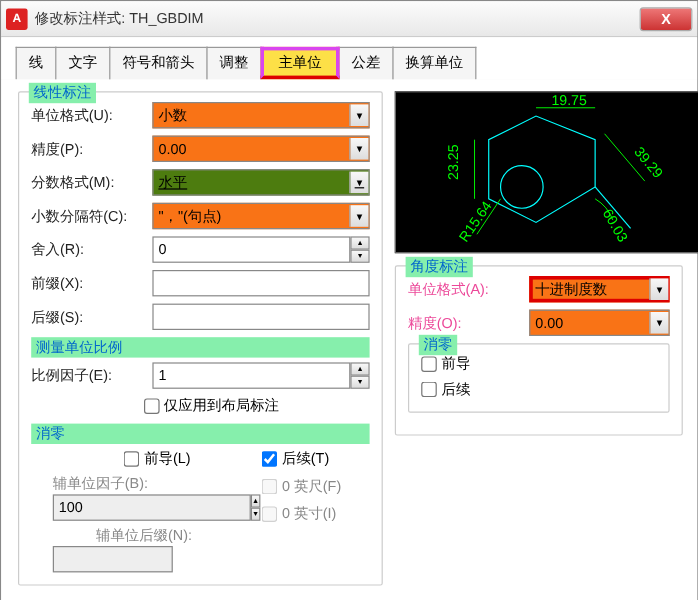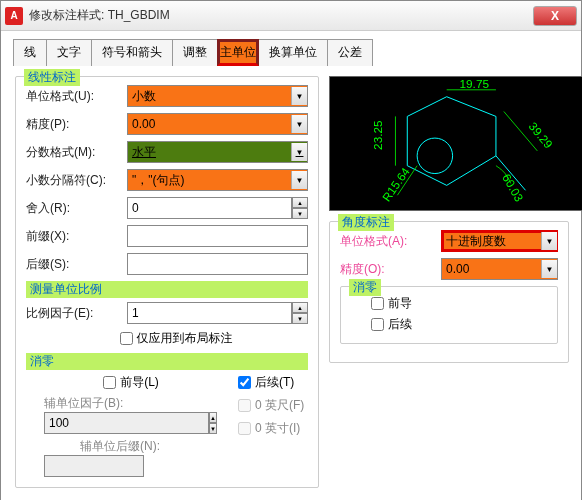--- a/index.html
+++ b/index.html
@@ -8,41 +8,41 @@
     .window { width: 582px; background: #f0f0f0; border: 1px solid #888; box-shadow: 2px 2px 8px rgba(0,0,0,0.3); }
     .titlebar { height: 30px; background: linear-gradient(to bottom, #fcfcfc, #e8e8e8); display: flex; align-items: center; padding: 0 4px; border-bottom: 1px solid #ccc; }
     .app-icon { width: 18px; height: 18px; background: #d22; margin-right: 6px; display: flex; align-items: center; justify-content: center; color: #fff; font-weight: bold; font-size: 10px; border-radius: 2px; }
     .title { flex: 1; color: #333; }
     .win-btns { display: flex; }
     .win-btn { width: 28px; height: 20px; display: flex; align-items: center; justify-content: center; border: 1px solid #aaa; border-radius: 3px; margin-left: 2px; background: linear-gradient(to bottom,#fff,#ddd); cursor: pointer; }
     .win-btn.close { background: linear-gradient(to bottom,#e77,#c33); color: #fff; width: 44px; font-weight: bold; }
     
     .tabs { display: flex; padding: 8px 12px 0; background: #fff; border-bottom: none; }
     .tab { padding: 4px 10px; border: 1px solid #999; background: #f5f5f5; border-bottom: none; cursor: pointer; margin-right: -1px; position: relative; }
-    .tab.active { background: #f97316; z-index: 2; border: 3px solid #7f1d1d; border-bottom: 3px solid #d00; padding: 2px 0; }
+    .tab.active { background: #fde047; z-index: 2; border: 3px solid #d946ef; border-bottom: 3px solid #d00; padding: 2px 12px; }
     
     .content { padding: 10px 14px; background: #fff; display: flex; gap: 10px; }
     .left-col { flex: 1; }
     .right-col { width: 240px; }
     
     .groupbox { border: 1px solid #ccc; padding: 8px 10px 10px; margin-bottom: 8px; position: relative; border-radius: 2px; }
-    .groupbox-title { position: absolute; top: -8px; left: 8px; background: #bef264; padding: 0 4px; color: #06c; }
+    .groupbox-title { position: absolute; top: -8px; left: 8px; background: #86efac; padding: 0 4px; color: #06c; }
     
     .row { display: flex; align-items: center; margin-bottom: 6px; gap: 6px; }
     .lbl { width: 95px; color: #222; }
     .lbl-s { width: 95px; color: #ec4899; }
     .sel { flex: 1; height: 22px; border: 1px solid #888; background: #f97316; padding: 0 4px; display: flex; align-items: center; justify-content: space-between; cursor: pointer; }
     .sel-arrow { width: 16px; height: 18px; background: linear-gradient(to bottom,#f8f8f8,#ddd); border-left: 1px solid #aaa; display: flex; align-items: center; justify-content: center; font-size: 8px; margin-right: -4px; }
     .input { flex: 1; height: 22px; border: 1px solid #888; background: #fff; padding: 0 4px; }
     .spinner { width: 100px; height: 22px; display: flex; }
     .spinner input { flex: 1; border: 1px solid #888; padding: 0 4px; font-size: 12px; }
     .spin-btns { width: 16px; display: flex; flex-direction: column; }
     .spin-btn { flex: 1; border: 1px solid #888; background: linear-gradient(to bottom,#f8f8f8,#ddd); font-size: 6px; display: flex; align-items: center; justify-content: center; cursor: pointer; }
     
-    .checkbox { display: flex; align-items: center; gap: 4px; cursor: pointer; margin-left: 20px; }
+    .checkbox { display: flex; align-items: center; gap: 4px; cursor: pointer; }
     .checkbox input { width: 13px; height: 13px; }
     
     .preview { width: 260px; height: 135px; background: #000; border: 1px solid #666; position: relative; margin-bottom: 10px; }
     .preview svg { width: 100%; height: 100%; }
     
     .highlight-red { border: 3px solid #d00; padding: 2px; }
     
     .indent { margin-left: 18px; justify-content: center; }
     .zero-section { margin-top: 4px; }
   </style>
@@ -57,22 +57,22 @@
       <div class="win-btn close">X</div>
     </div>
   </div>
 
   <div class="tabs">
     <div class="tab">线</div>
     <div class="tab">文字</div>
     <div class="tab">符号和箭头</div>
     <div class="tab">调整</div>
     <div class="tab active">主单位</div>
+    <div class="tab">公差</div>
     <div class="tab">换算单位</div>
-    <div class="tab">公差</div>
   </div>
 
   <div class="content">
     <div class="left-col">
 
       <div class="groupbox">
         <div class="groupbox-title">线性标注</div>
 
         <div class="row">
           <div class="lbl">单位格式(U):</div>

